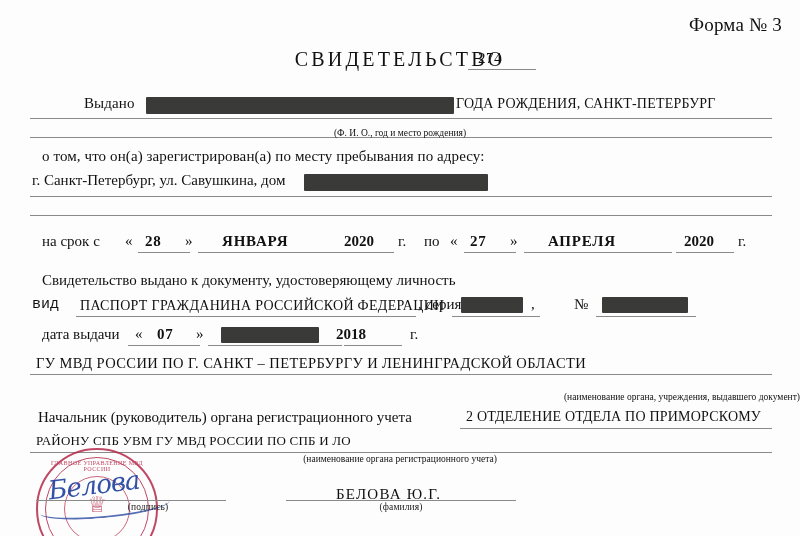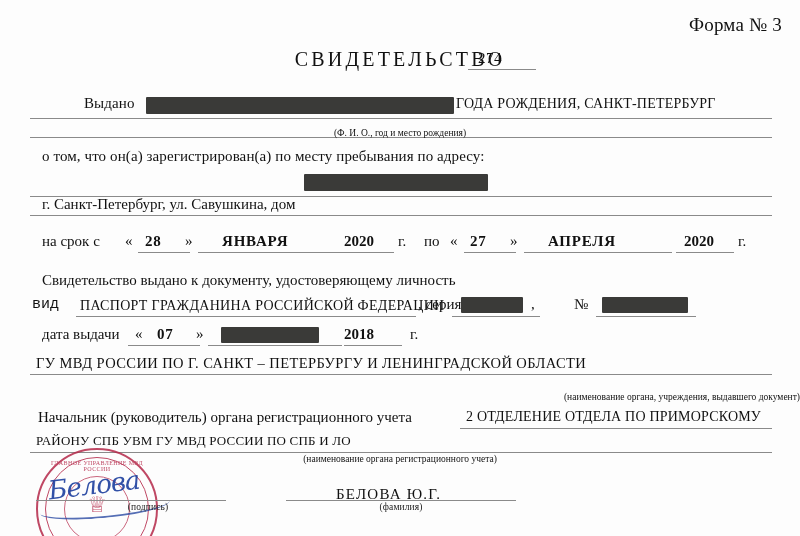--- a/index.html
+++ b/index.html
@@ -184,21 +184,21 @@
 
   <div class="row-label" style="left:84px; top:95px;">Выдано</div>
   <span class="redact abs" style="left:146px; top:97px; width:308px; height:17px;"></span>
   <div class="line-text" style="left:456px; top:96px; font-size:14px; letter-spacing:0.2px;">ГОДА РОЖДЕНИЯ, САНКТ-ПЕТЕРБУРГ</div>
   <div class="rule" style="left:30px; top:118px; width:742px;"></div>
   <div class="rule" style="left:30px; top:137px; width:742px;"></div>
   <div class="small-ital" style="top:128px;">(Ф. И. О., год и место рождения)</div>
 
   <div class="row-label" style="left:42px; top:148px;">о том, что он(а) зарегистрирован(а) по месту пребывания по адресу:</div>
 
-  <div class="line-text" style="left:42px; top:172px;margin-top:24px;">г. Санкт-Петербург, ул. Савушкина, дом</div>
+  <div class="line-text" style="left:32px; top:172px;">г. Санкт-Петербург, ул. Савушкина, дом</div>
   <span class="redact abs" style="left:304px; top:174px; width:184px; height:17px;"></span>
   <div class="rule" style="left:30px; top:196px; width:742px;"></div>
   <div class="rule" style="left:30px; top:215px; width:742px;"></div>
 
   <div class="line-text" style="left:42px; top:233px;">на срок с</div>
   <div class="line-text" style="left:125px; top:233px;">«</div>
   <div class="line-text" style="left:145px; top:233px; font-weight:600; letter-spacing:0.8px;">28</div>
   <div class="line-text" style="left:185px; top:233px;">»</div>
   <div class="line-text" style="left:222px; top:233px; font-weight:600; letter-spacing:0.8px;">ЯНВАРЯ</div>
   <div class="line-text" style="left:344px; top:233px; font-weight:600;">2020</div>
@@ -228,21 +228,21 @@
   <span class="redact abs" style="left:602px; top:297px; width:86px; height:16px;"></span>
   <div class="rule" style="left:76px; top:316px; width:340px;"></div>
   <div class="rule" style="left:452px; top:316px; width:88px;"></div>
   <div class="rule" style="left:596px; top:316px; width:100px;"></div>
 
   <div class="line-text" style="left:42px; top:326px;">дата выдачи</div>
   <div class="line-text" style="left:135px; top:326px;">«</div>
   <div class="line-text" style="left:157px; top:326px; font-weight:600; letter-spacing:0.8px;">07</div>
   <div class="line-text" style="left:196px; top:326px;">»</div>
   <span class="redact abs" style="left:221px; top:327px; width:98px; height:16px;"></span>
-  <div class="line-text" style="left:344px; top:326px; font-weight:600;">2018</div>
+  <div class="line-text" style="left:336px; top:326px; font-weight:600;">2018</div>
   <div class="line-text" style="left:410px; top:326px;">г.</div>
   <div class="rule" style="left:128px; top:345px; width:72px;"></div>
   <div class="rule" style="left:208px; top:345px; width:134px;"></div>
   <div class="rule" style="left:344px; top:345px; width:58px;"></div>
 
   <div class="line-text" style="left:36px; top:355px; font-size:14.5px; letter-spacing:0.4px;">ГУ  МВД  РОССИИ  ПО  Г. САНКТ – ПЕТЕРБУРГУ  И  ЛЕНИНГРАДСКОЙ ОБЛАСТИ</div>
   <div class="rule" style="left:30px; top:374px; width:742px;"></div>
   <div class="small-ital" style="top:392px;text-align:right;">(наименование органа, учреждения, выдавшего документ)</div>
 
   <div class="line-text" style="left:38px; top:409px;">Начальник (руководитель) органа регистрационного учета</div>

